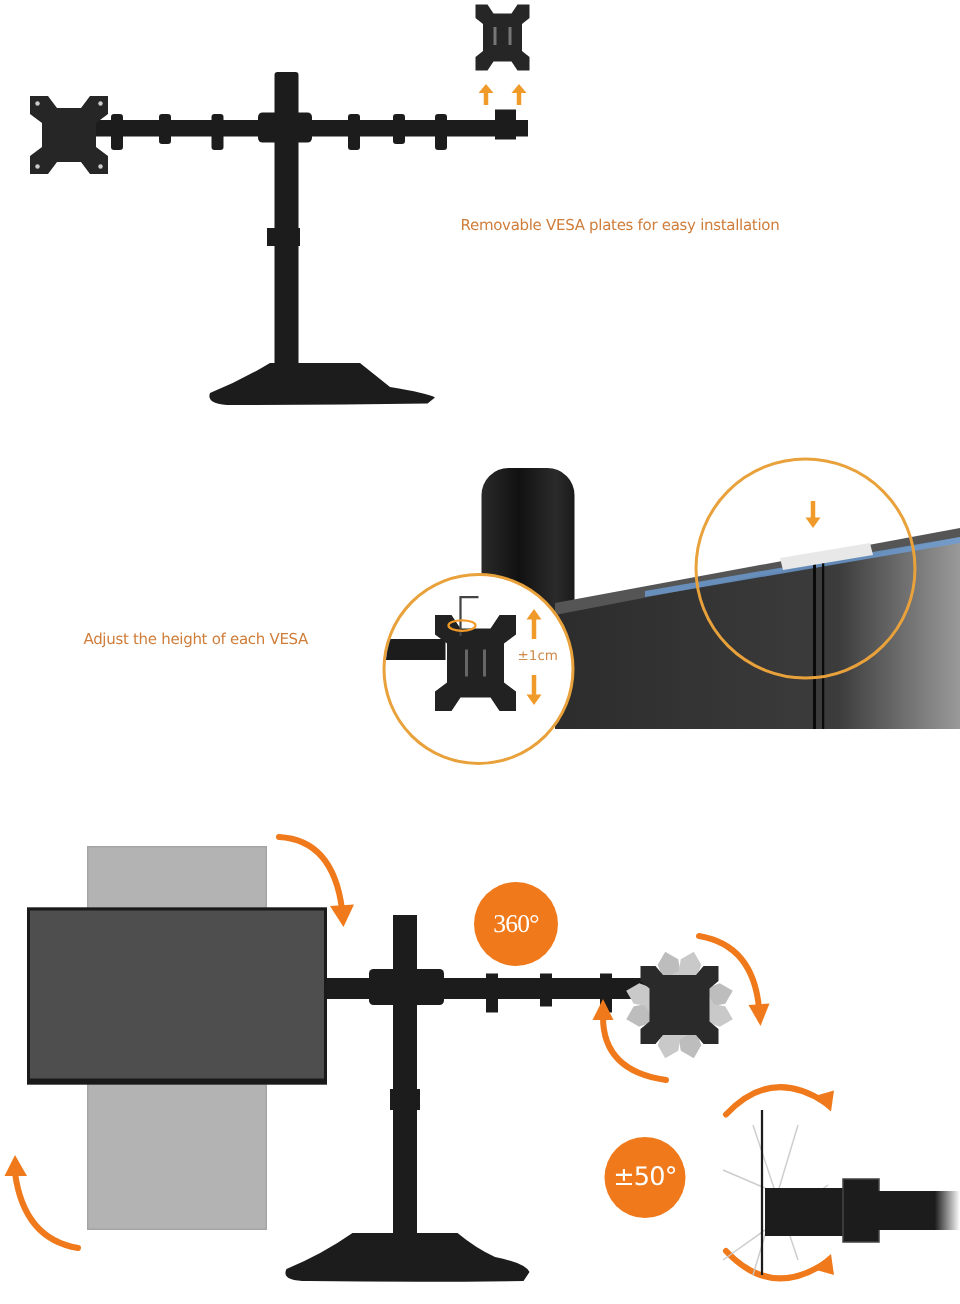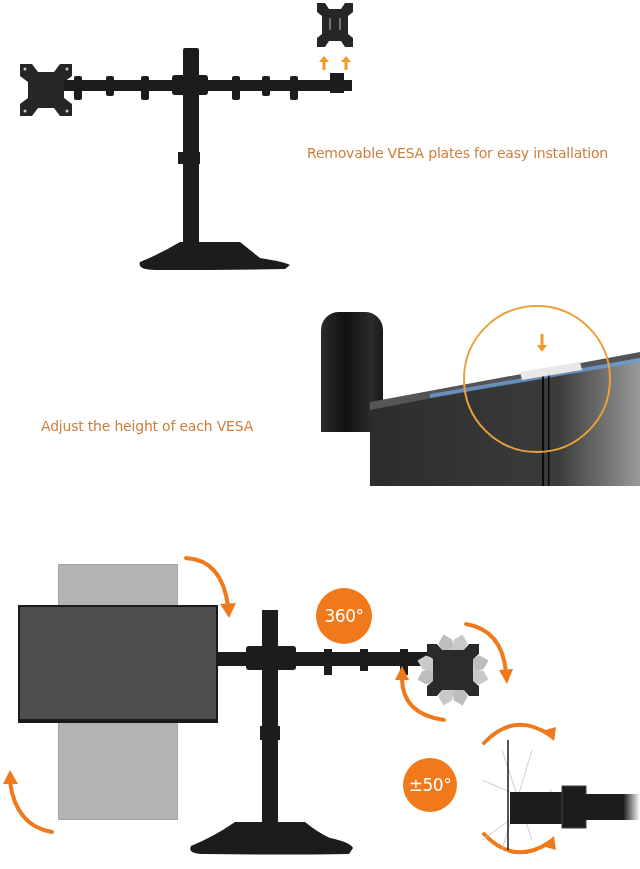--- a/index.html
+++ b/index.html
@@ -5,23 +5,23 @@
   * { box-sizing: border-box; margin: 0; padding: 0; }
   html, body { width: 640px; height: 869px; background: #ffffff; overflow: hidden; }
   body { position: relative; font-family: "DejaVu Sans", sans-serif; }
   .panel { position: absolute; left: 0; width: 640px; }
   #panel-1 { top: 0; height: 290px; }
   #panel-2 { top: 290px; height: 220px; }
   #panel-3 { top: 530px; height: 339px; }
   .caption {
     position: absolute; color: #cf7d3a;
     font-family: "DejaVu Sans", sans-serif;
-    font-size: 14px; letter-spacing: -0.2px; white-space: nowrap;
+    font-size: 10px; letter-spacing: -0.2px; white-space: nowrap;
   }
-  .caption-center { line-height: 23px; margin-left: 23px; }
+  .caption-center { text-align: center; line-height: 23px; }
   .blk { position: absolute; background: #1c1c1c; }
   svg { position: absolute; overflow: visible; }
   .badge {
     position: absolute; border-radius: 50%; background: #f07a1b;
     color: #fff; display: flex; align-items: center; justify-content: center;
     font-family: "DejaVu Sans", sans-serif; font-size: 17px; letter-spacing: -0.5px;
   }
   .cm-label { position: absolute; color: #cf8a4a; font-size: 9px; font-family: "DejaVu Sans", sans-serif; }
 </style>
 </head>
@@ -92,20 +92,41 @@
     <rect x="172" y="25" width="2" height="111" fill="#0a0a0a"></rect>
     <rect x="178" y="22" width="1.5" height="114" fill="#0a0a0a"></rect>
     <path d="M150 22 L210 12 L212 20 L152 30 Z" fill="#e8e8e8"></path>
   </svg>
 
   <div style="position:absolute;left:463px;top:15px;width:148px;height:148px;border-radius:50%;border:2.5px solid #e9a23b;"></div>
   <svg style="left:537px;top:44px;" width="10" height="18">
     <path d="M3.5 0 L6.5 0 L6.5 11 L10 11 L5 18 L0 11 L3.5 11 Z" fill="#f09a2a"></path>
   </svg>
 
+  <div style="position:absolute;left:255px;top:92px;width:128px;height:128px;border-radius:50%;border:2.5px solid #e9a23b;background:#fff;overflow:hidden;">
+    <div class="blk" style="left:0;top:42px;width:40px;height:14px;"></div>
+    <svg style="left:32px;top:25px;" width="56" height="66">
+      <path d="M1 1 L12 1 L18 10 L38 10 L44 1 L55 1 L55 14 L47 20 L47 46 L55 52 L55 65 L44 65 L38 56 L18 56 L12 65 L1 65 L1 52 L9 46 L9 20 L1 14 Z" fill="#222"></path>
+      <rect x="21" y="24" width="2" height="18" fill="#666"></rect>
+        <rect x="33" y="24" width="2" height="18" fill="#666"></rect>
+    </svg>
+    <svg style="left:48px;top:12px;" width="20" height="28">
+      <path d="M2 28 L2 2 L14 2" stroke="#444" stroke-width="1.5" fill="none"></path>
+    </svg>
+    <svg style="left:40px;top:28px;" width="22" height="10">
+      <ellipse cx="11" cy="5" rx="9" ry="3.5" stroke="#f09a2a" stroke-width="1.5" fill="none"></ellipse>
+    </svg>
+    <svg style="left:94px;top:22px;" width="10" height="20">
+      <path d="M5 0 L10 7 L6.5 7 L6.5 20 L3.5 20 L3.5 7 L0 7 Z" fill="#f09a2a"></path>
+    </svg>
+    <div class="cm-label" style="left:88px;top:49px;">±1cm</div>
+    <svg style="left:94px;top:66px;" width="10" height="20">
+      <path d="M3.5 0 L6.5 0 L6.5 13 L10 13 L5 20 L0 13 L3.5 13 Z" fill="#f09a2a"></path>
+    </svg>
+  </div>
 </div>
 
 <div class="panel" id="panel-3">
 
   <div style="position:absolute;left:58px;top:34px;width:120px;height:256px;background:#b3b3b3;border:1px solid #a5a5a5;"></div>
 
   <div style="position:absolute;left:18px;top:75px;width:200px;height:118px;background:#4e4e4e;border:2px solid #1a1a1a;border-bottom-width:4px;"></div>
 
   <svg style="left:180px;top:22px;" width="60" height="72">
     <path d="M6 6 Q42 8 48 54" stroke="#f07a1b" stroke-width="4" fill="none" stroke-linecap="round"></path>
@@ -140,21 +161,21 @@
       </g>
   </svg>
   <svg style="left:462px;top:90px;" width="50" height="70">
     <path d="M4 4 Q40 10 44 52" stroke="#f07a1b" stroke-width="4" fill="none" stroke-linecap="round"></path>
     <path d="M37 50 L45 64 L51 49 Z" fill="#f07a1b"></path>
   </svg>
   <svg style="left:392px;top:134px;" width="60" height="60">
     <path d="M52 56 Q10 50 10 14" stroke="#f07a1b" stroke-width="4" fill="none" stroke-linecap="round"></path>
     <path d="M3 16 L10 2 L17 16 Z" fill="#f07a1b"></path>
   </svg>
-  <div class="badge" style="left:316px;top:58px;width:56px;height:56px;">360°</div>
+  <div class="badge" style="left:316px;top:58px;width:56px;height:56px;font-family:Liberation Serif, serif;">360°</div>
   <div class="badge" style="left:403px;top:228px;width:54px;height:54px;">±50°</div>
 
   <svg style="left:480px;top:185px;" width="80" height="32">
     <path d="M4 28 Q34 -4 70 20" stroke="#f07a1b" stroke-width="4" fill="none" stroke-linecap="round"></path>
     <path d="M62 16 L74 26 L76 12 Z" fill="#f07a1b"></path>
   </svg>
   <svg style="left:480px;top:300px;" width="80" height="34">
     <path d="M4 4 Q34 36 70 12" stroke="#f07a1b" stroke-width="4" fill="none" stroke-linecap="round"></path>
     <path d="M62 16 L74 6 L76 20 Z" fill="#f07a1b"></path>
   </svg>

